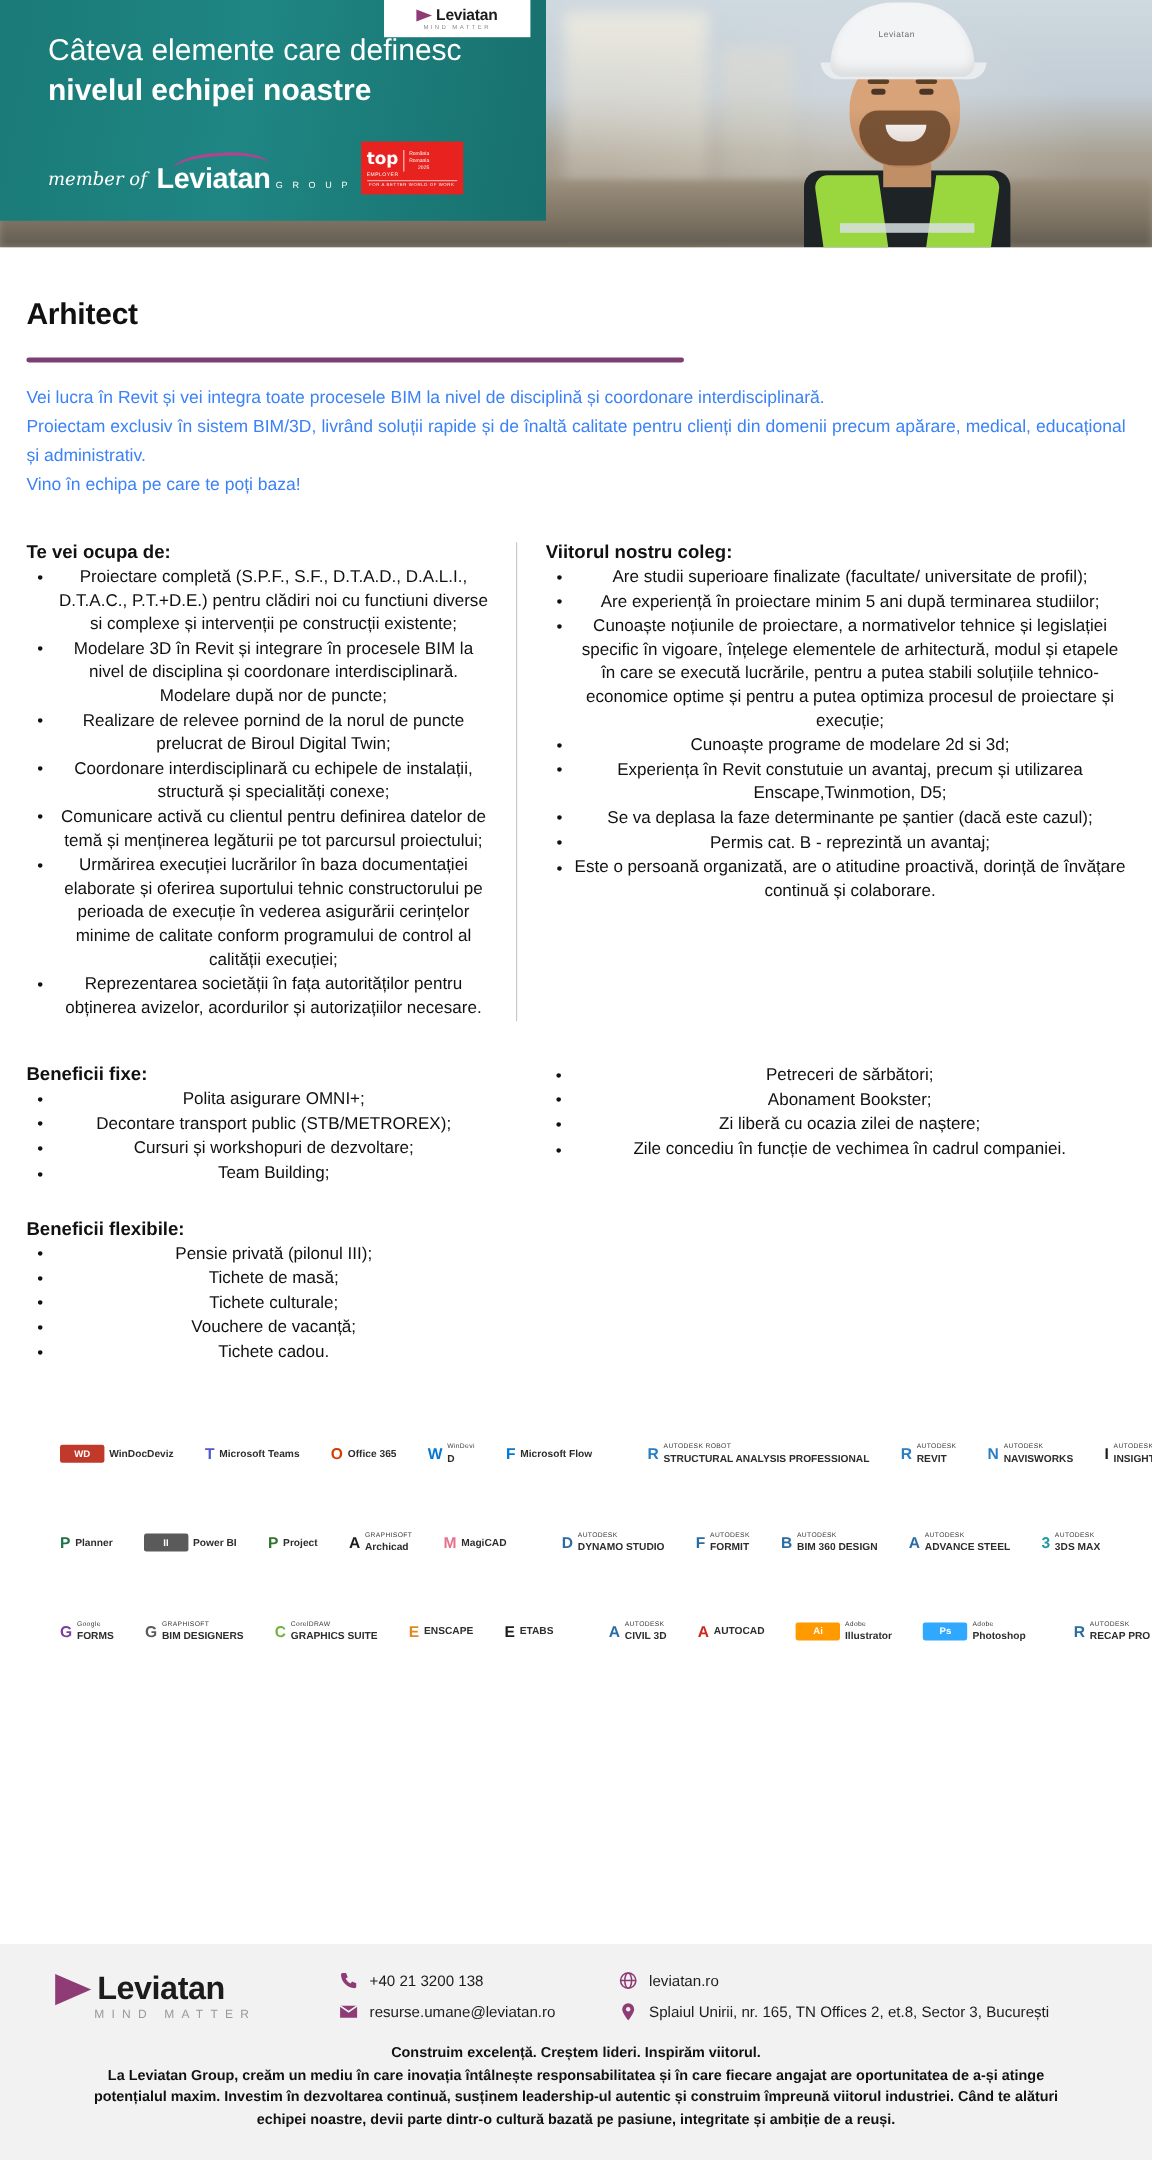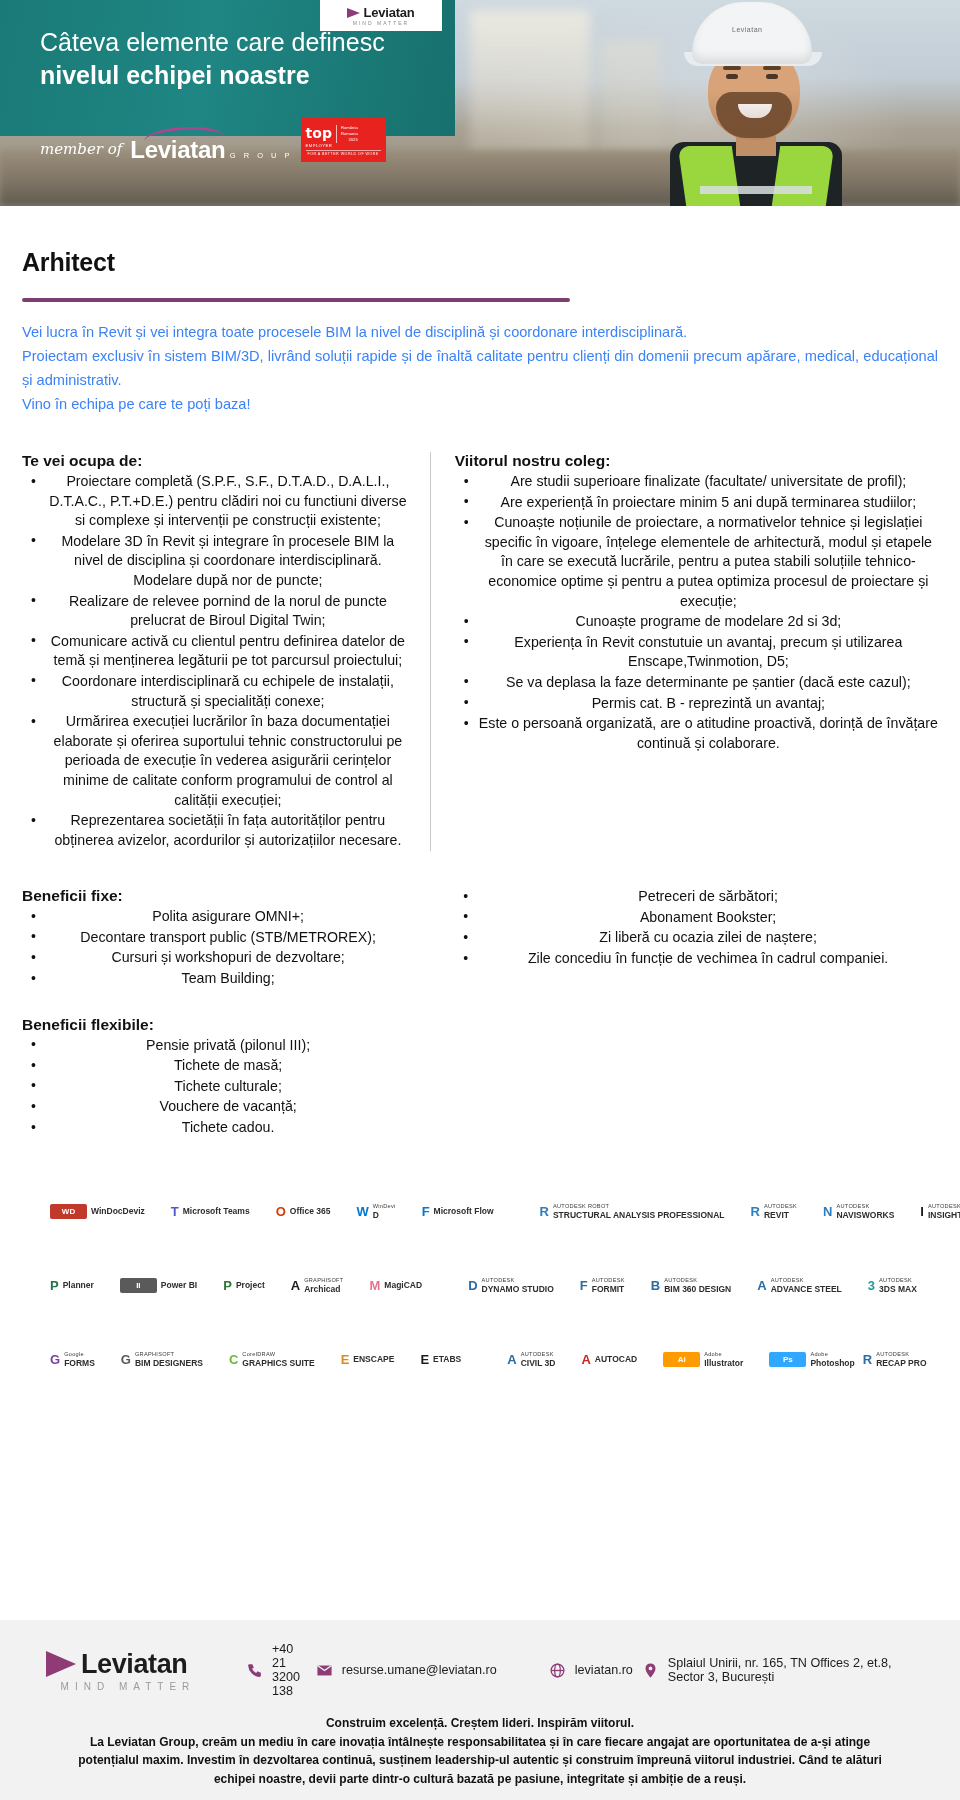--- a/index.html
+++ b/index.html
@@ -87,21 +87,21 @@
   }
   .vest-l { left: 42px; transform: skewX(8deg); border-radius: 12px 0 0 0; }
   .vest-r { left: 136px; transform: skewX(-8deg); border-radius: 0 12px 0 0; }
   .vest-strip {
     position: absolute; left: 60px; top: 186px; width: 112px; height: 8px;
     background: #d8dfe0; opacity: .85;
   }
 
   
   .teal-panel {
-    position: absolute; left: 0; top: 0; width: 455px; height: 136px;
+    position: absolute; left: 0; top: 0; width: 455px; height: 184px;
     background: linear-gradient(100deg,#1a7a77 0%,#1f8683 45%,#17706d 100%);
   }
   .teal-title {
     position: absolute; left: 40px; top: 26px; width: 400px;
     color: #fff; font-size: 25px; line-height: 33px; font-weight: 400;
   }
   .teal-title .b { display: block; font-weight: 700; }
   .member-block { position: absolute; left: 40px; top: 118px; display: flex; align-items: flex-end; gap: 8px; }
   .member-of {
     color: #fff; font-family: "DejaVu Serif", serif; font-style: italic;
@@ -200,21 +200,21 @@
   .f-top { display: flex; align-items: center; }
   .f-logo { width: 200px; }
   .f-logo-row { display: flex; align-items: center; gap: 5px; }
   .f-mark {
     width: 0; height: 0; border-left: 30px solid #8e3b76;
     border-top: 13px solid transparent; border-bottom: 13px solid transparent;
   }
   .f-name { font-size: 27px; font-weight: 700; color: #1c1c1c; letter-spacing: -0.4px; }
   .f-sub { font-size: 10px; letter-spacing: 6px; color: #9a9a9a; text-align: center; margin-top: 1px; }
   .f-contact { display: flex; gap: 52px; margin-left: 36px; }
-  .f-group { display: flex; flex-direction: row; gap: 9px; }
+  .f-group { display: flex; flex-direction: column; gap: 9px; }
   .f-item { display: flex; align-items: center; gap: 9px; font-size: 12.6px; color: #1c1c1c; }
   .f-ico { width: 17px; height: 17px; flex: 0 0 17px; color: #8e3b76; }
   .f-tag {
     text-align: center; font-size: 12px; font-weight: 700; line-height: 18.5px;
     color: #111; margin-top: 16px; padding: 0 22px;
   }
 </style>
 </head>
 <body>
 
@@ -289,22 +289,22 @@
     <p>Vino în echipa pe care te poți baza!</p>
   </div>
 
   <div class="cols">
     <div class="col-left">
       <h3 class="sec">Te vei ocupa de:</h3>
       <ul class="bul">
         <li>Proiectare completă (S.P.F., S.F., D.T.A.D., D.A.L.I., D.T.A.C., P.T.+D.E.) pentru clădiri noi cu functiuni diverse si complexe și intervenții pe construcții existente;</li>
         <li>Modelare 3D în Revit și integrare în procesele BIM la nivel de disciplina și coordonare interdisciplinară. Modelare după nor de puncte;</li>
         <li>Realizare de relevee pornind de la norul de puncte prelucrat de Biroul Digital Twin;</li>
+        <li>Coordonare interdisciplinară cu echipele de instalații, structură și specialități conexe;</li>
         <li>Comunicare activă cu clientul pentru definirea datelor de temă și menținerea legăturii pe tot parcursul proiectului;</li>
-        <li>Coordonare interdisciplinară cu echipele de instalații, structură și specialități conexe;</li>
         <li>Urmărirea execuției lucrărilor în baza documentației elaborate și oferirea suportului tehnic constructorului pe perioada de execuție în vederea asigurării cerințelor minime de calitate conform programului de control al calității execuției;</li>
         <li>Reprezentarea societății în fața autorităților pentru obținerea avizelor, acordurilor și autorizațiilor necesare.</li>
       </ul>
     </div>
     <div class="divider"></div>
     <div class="col-right">
       <h3 class="sec">Viitorul nostru coleg:</h3>
       <ul class="bul">
         <li>Are studii superioare finalizate (facultate/ universitate de profil);</li>
         <li>Are experiență în proiectare minim 5 ani după terminarea studiilor;</li>
@@ -524,21 +524,21 @@
             <span class="lg-bd">AUTOCAD</span>
           </span>
         </div>
         <div class="logo-cell" style="margin-right: 26px;">
           <span class="lg-box" style="background: rgb(255, 154, 0);">Ai</span>
           <span>
             <span class="lg-sm">Adobe</span>
             <span class="lg-bd">Illustrator</span>
           </span>
         </div>
-        <div class="logo-cell" style="margin-right: 8px;">
+        <div class="logo-cell" style="margin-right: 40px;">
           <span class="lg-box" style="background: rgb(49, 168, 255);">Ps</span>
           <span>
             <span class="lg-sm">Adobe</span>
             <span class="lg-bd">Photoshop</span>
           </span>
         </div>
         <div class="logo-cell" style="margin-right: 26px;">
           <span class="lg-mark" style="color: rgb(43, 108, 163);">R</span>
           <span>
             <span class="lg-sm">AUTODESK</span>

